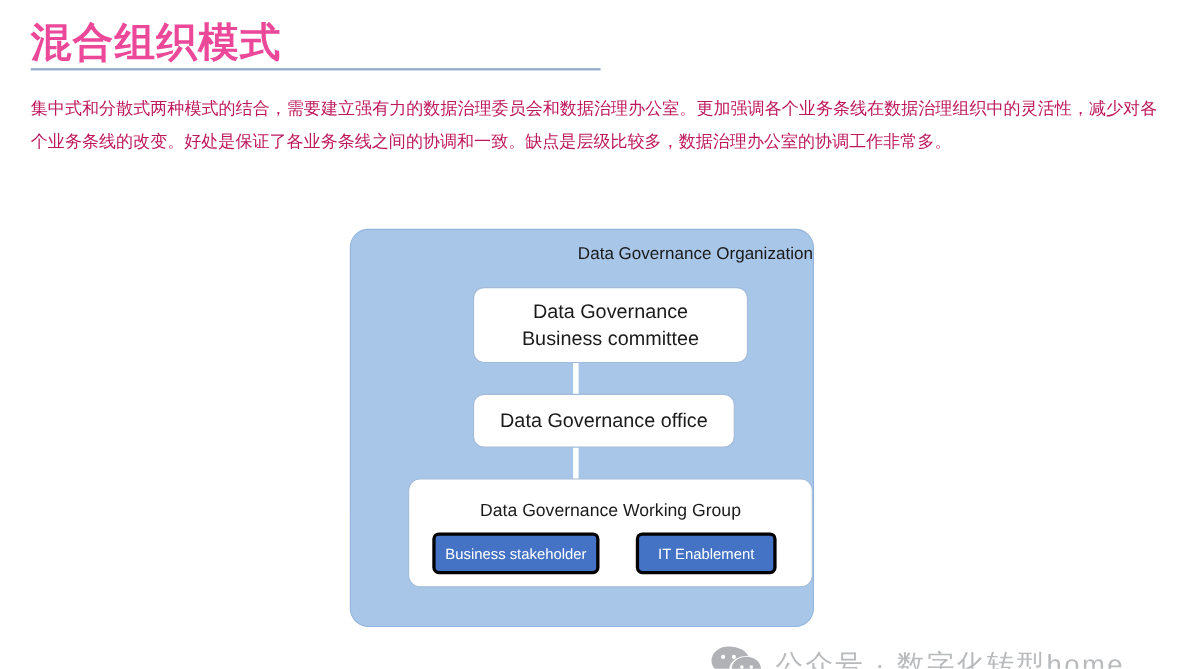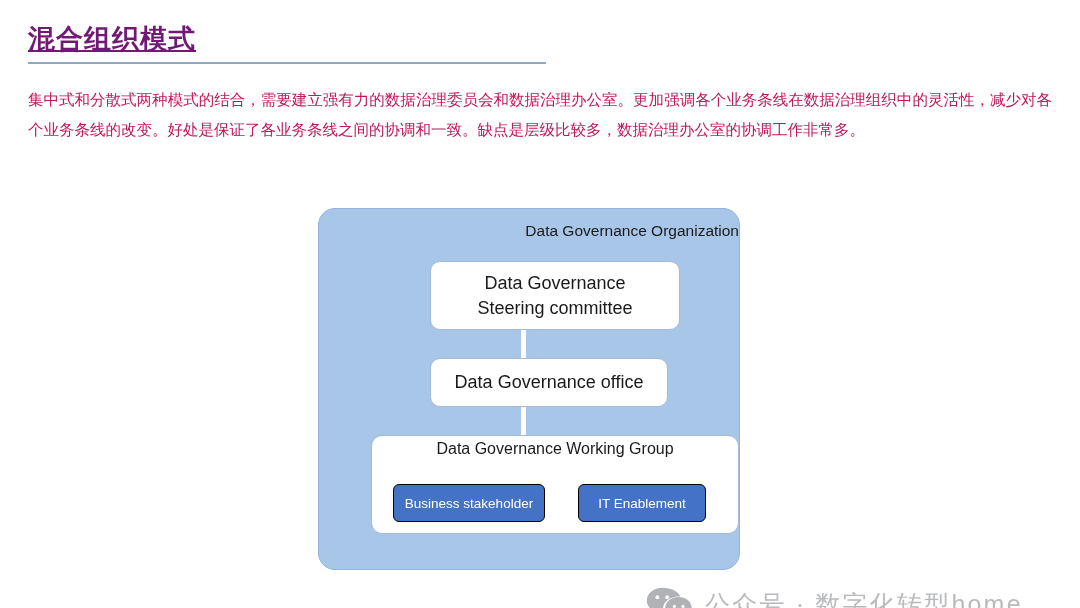--- a/index.html
+++ b/index.html
@@ -14,27 +14,26 @@
     overflow: hidden;
     font-family: "Liberation Sans", sans-serif;
     -webkit-font-smoothing: antialiased;
   }
 
   
   #slide-title {
     position: absolute;
     left: 28px;
     top: 22px;
-    font-size: 27px;
+    font-size: 37px;
     font-weight: 700;
-    color: #701a75;
+    color: #ec4899;
     letter-spacing: 1px;
     line-height: 34px;
     white-space: nowrap;
-    text-decoration: underline;
   }
   #title-rule {
     position: absolute;
     left: 28px;
     top: 62px;
     width: 518px;
     height: 2px;
     background: #8FA8C8;
   }
 
@@ -117,34 +116,34 @@
     top: 435px;
     width: 368px;
     height: 99px;
     border-radius: 11px;
     display: block;
     background: #FFFFFF;
   }
   #working-group-title {
     position: absolute;
     left: 0;
-    top: 4px;
+    top: 20px;
     width: 100%;
     text-align: center;
     font-size: 16px;
     color: #1a1a1a;
   }
 
   
   .sub-box {
     position: absolute;
     top: 48px;
     height: 38px;
     background: #4472C4;
-    border: 1px solid #000000;
+    border: 3px solid #000000;
     border-radius: 6px;
     box-sizing: border-box;
     display: flex;
     align-items: center;
     justify-content: center;
     color: #FFFFFF;
     font-size: 13.5px;
   }
   #sub-box-business { left: 21px; width: 152px; }
   #sub-box-it { left: 206px; width: 128px; }
@@ -180,21 +179,21 @@
 <div id="org-panel">
   <div id="panel-title">Data Governance Organization</div>
 </div>
 
 <div class="connector" id="connector-top"></div>
 <div class="connector" id="connector-bottom"></div>
 
 <div class="node-box" id="node-steering">
   <div>
     <div>Data Governance</div>
-    <div>Steering committee</div>
+    <div>Business committee</div>
   </div>
 </div>
 
 <div class="node-box" id="node-office">
   <span>Data Governance office</span>
 </div>
 
 <div class="node-box" id="node-working-group">
   <div id="working-group-title">Data Governance Working Group</div>
   <div class="sub-box" id="sub-box-business">

